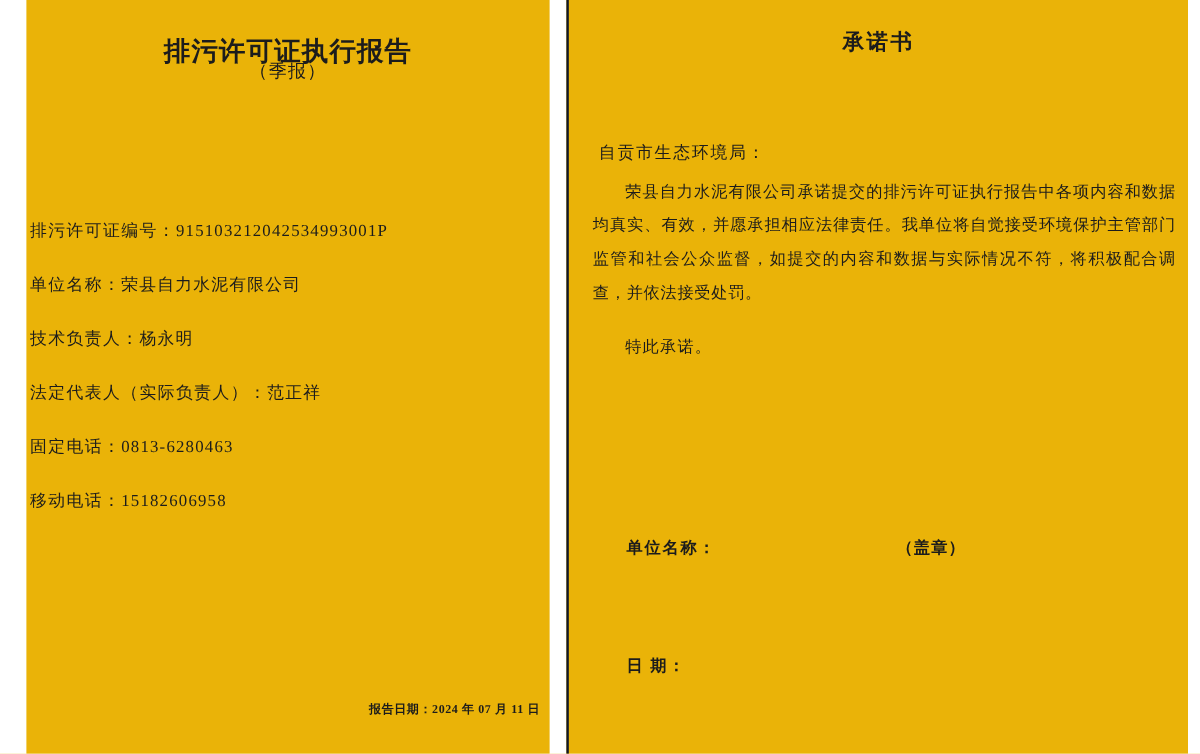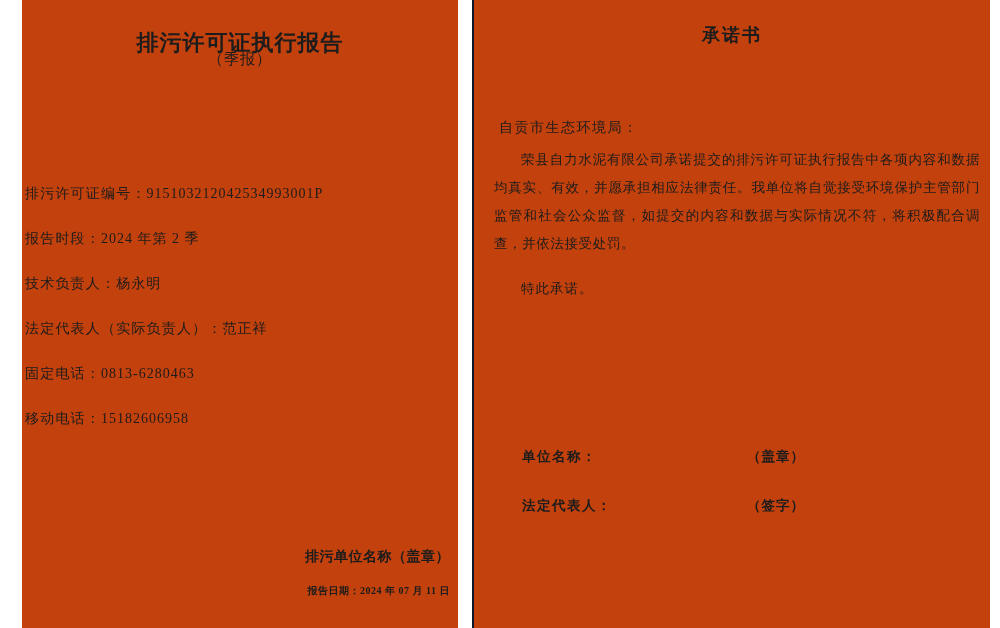--- a/index.html
+++ b/index.html
@@ -4,21 +4,21 @@
 <style>
   html,body{margin:0;padding:0;}
   body{
     width:1000px;height:628px;
     background:#ffffff;
     font-family:"Liberation Serif","DejaVu Serif",serif;
     color:#1c1c1c;
     overflow:hidden;
   }
   .canvas{position:relative;width:1000px;height:628px;background:#ffffff;}
-  .page{position:absolute;top:0;bottom:0;background:#c2410c;}
+  .page{position:absolute;top:0;bottom:0;background:#eab308;}
   .page-left{left:22px;width:436px;}
   .page-right{left:472px;width:516px;border-left:2px solid #0f172a;}
 
   
   .report-title{
     position:absolute;top:28px;left:0;width:436px;
     text-align:center;font-size:22px;font-weight:bold;
     letter-spacing:1px;margin:0;
   }
   .report-subtitle{
@@ -73,49 +73,48 @@
 
   <section class="page page-left">
     <h1 class="report-title">排污许可证执行报告</h1>
     <div class="report-subtitle">（季报）</div>
 
     <div class="fields">
       <div class="field-row">
         <span class="label">排污许可证编号：</span><span class="value">915103212042534993001P</span>
       </div>
       <div class="field-row">
-        <span class="label">报告时段：</span><span class="value">2024 年第 2 季</span>
+        <span class="label">单位名称：</span><span class="value">荣县自力水泥有限公司</span>
       </div>
       <div class="field-row">
         <span class="label">技术负责人：</span><span class="value">杨永明</span>
       </div>
       <div class="field-row">
         <span class="label">法定代表人（实际负责人）：</span><span class="value">范正祥</span>
       </div>
       <div class="field-row">
         <span class="label">固定电话：</span><span class="value">0813-6280463</span>
       </div>
       <div class="field-row">
         <span class="label">移动电话：</span><span class="value">15182606958</span>
       </div>
     </div>
 
-    <div class="seal-line">排污单位名称（盖章）</div>
     <div class="date-line">报告日期：2024 年 07 月 11 日</div>
   </section>
 
   <section class="page page-right">
     <h2 class="commit-title">承诺书</h2>
     <div class="addressee">自贡市生态环境局：</div>
     <p class="commit-paragraph">荣县自力水泥有限公司承诺提交的排污许可证执行报告中各项内容和数据均真实、有效，并愿承担相应法律责任。我单位将自觉接受环境保护主管部门监管和社会公众监督，如提交的内容和数据与实际情况不符，将积极配合调查，并依法接受处罚。</p>
     <div class="closing">特此承诺。</div>
 
     <div class="sig-row sig-row-1">
       <span class="sig-label">单位名称：</span>
       <span class="sig-suffix">（盖章）</span>
     </div>
-    <div class="sig-row sig-row-2">
-      <span class="sig-label">法定代表人：</span>
-      <span class="sig-suffix">（签字）</span>
+    <div class="sig-row sig-row-3">
+      <span class="sig-label">日 期：</span>
+      <span class="sig-suffix"></span>
     </div>
   </section>
 
 </div>
 
 </body></html>

